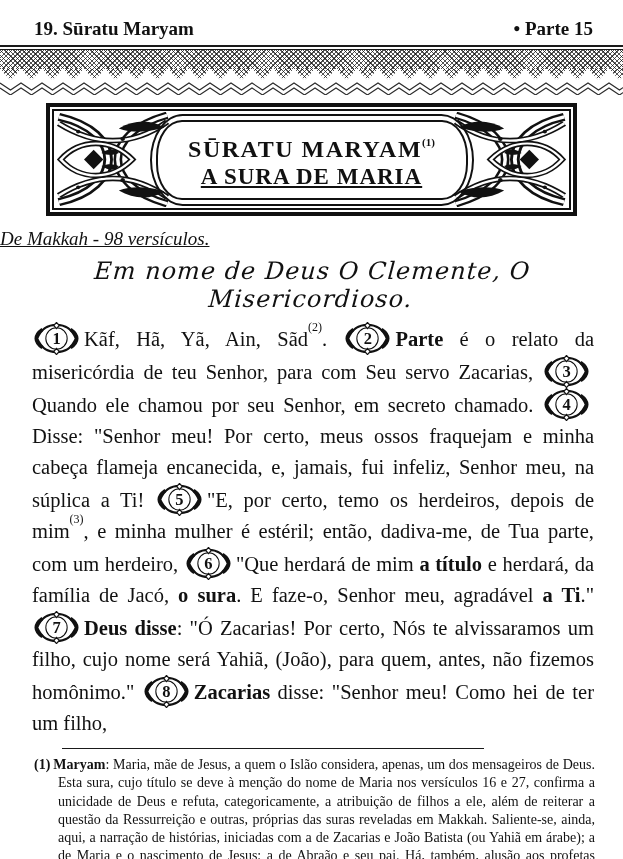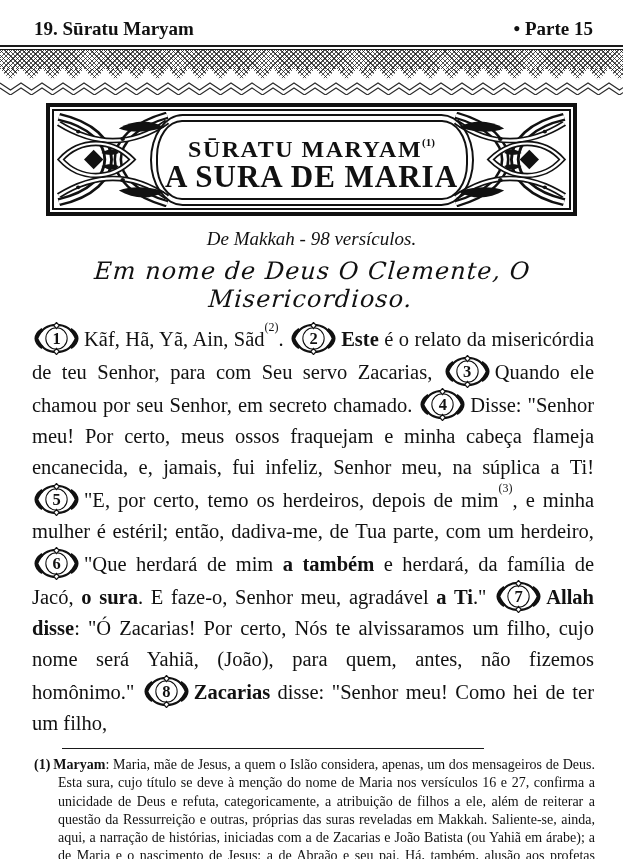--- a/index.html
+++ b/index.html
@@ -63,24 +63,24 @@
     border-radius: 26px / 36px;
     display: flex; flex-direction: column; align-items: center; justify-content: center;
   }
   .title-panel::before {
     content: ""; position: absolute; inset: -8px;
     border: 2.5px solid #111; border-radius: 34px / 48px;
     pointer-events: none;
   }
   .title-line1 { font-weight: bold; font-size: 24px; letter-spacing: 1.5px; line-height: 28px; white-space: nowrap; }
   .title-line1 sup { font-size: 11px; letter-spacing: 0; position: relative; top: -2px; }
-  .title-line2 { font-weight: bold; font-size: 31px; letter-spacing: 1px; line-height: 27px; white-space: nowrap; }
-
-  
-  .origin { text-align: center; font-style: italic; font-size: 19px; margin-top: 12px; }
+  .title-line2 { font-weight: bold; font-size: 23px; letter-spacing: 1px; line-height: 27px; white-space: nowrap; text-decoration: underline; }
+
+  
+  .origin { text-align: left; font-style: italic; font-size: 19px; margin-top: 12px; text-decoration: underline; }
   .basmala {
     text-align: center; font-style: italic;
     font-family: "DejaVu Serif", cursive;
     font-size: 24px; letter-spacing: 1px;
     margin-top: 7px; transform: skewX(-4deg);
   }
 
   
   .verses {
     margin: 9px 29px 0 32px;
@@ -237,21 +237,21 @@
           <circle cx="23" cy="17" r="11" fill="none" stroke="#111" stroke-width="1.1"></circle>
           <path d="M23,0.4 L25.8,3.6 L23,6.8 L20.2,3.6 Z" fill="#fff" stroke="#111" stroke-width="1.2"></path>
           <path d="M23,27.2 L25.8,30.4 L23,33.6 L20.2,30.4 Z" fill="#fff" stroke="#111" stroke-width="1.2"></path>
         </svg><b class="mnum">1</b></span>Kãf, Hã, Yã, Ain, Sãd<sup class="fnref">(2)</sup>. <span class="medallion"><svg viewBox="0 0 46 34" width="45" height="33">
           <path d="M3,17 C8,5.5 15,3 23,3 C31,3 38,5.5 43,17 C38,28.5 31,31 23,31 C15,31 8,28.5 3,17 Z" fill="#fff" stroke="#111" stroke-width="2.3"></path>
           <path d="M8.5,7.5 C3.5,11 2,14 2,17 C2,20 3.5,23 8.5,26.5" fill="none" stroke="#111" stroke-width="3.4"></path>
           <path d="M37.5,7.5 C42.5,11 44,14 44,17 C44,20 42.5,23 37.5,26.5" fill="none" stroke="#111" stroke-width="3.4"></path>
           <circle cx="23" cy="17" r="11" fill="none" stroke="#111" stroke-width="1.1"></circle>
           <path d="M23,0.4 L25.8,3.6 L23,6.8 L20.2,3.6 Z" fill="#fff" stroke="#111" stroke-width="1.2"></path>
           <path d="M23,27.2 L25.8,30.4 L23,33.6 L20.2,30.4 Z" fill="#fff" stroke="#111" stroke-width="1.2"></path>
-        </svg><b class="mnum">2</b></span><b>Este</b> é o relato da misericórdia de teu Senhor, para com Seu servo Zacarias, <span class="medallion"><svg viewBox="0 0 46 34" width="45" height="33">
+        </svg><b class="mnum">2</b></span><b>Parte</b> é o relato da misericórdia de teu Senhor, para com Seu servo Zacarias, <span class="medallion"><svg viewBox="0 0 46 34" width="45" height="33">
           <path d="M3,17 C8,5.5 15,3 23,3 C31,3 38,5.5 43,17 C38,28.5 31,31 23,31 C15,31 8,28.5 3,17 Z" fill="#fff" stroke="#111" stroke-width="2.3"></path>
           <path d="M8.5,7.5 C3.5,11 2,14 2,17 C2,20 3.5,23 8.5,26.5" fill="none" stroke="#111" stroke-width="3.4"></path>
           <path d="M37.5,7.5 C42.5,11 44,14 44,17 C44,20 42.5,23 37.5,26.5" fill="none" stroke="#111" stroke-width="3.4"></path>
           <circle cx="23" cy="17" r="11" fill="none" stroke="#111" stroke-width="1.1"></circle>
           <path d="M23,0.4 L25.8,3.6 L23,6.8 L20.2,3.6 Z" fill="#fff" stroke="#111" stroke-width="1.2"></path>
           <path d="M23,27.2 L25.8,30.4 L23,33.6 L20.2,30.4 Z" fill="#fff" stroke="#111" stroke-width="1.2"></path>
         </svg><b class="mnum">3</b></span>Quando ele chamou por seu Senhor, em secreto chamado. <span class="medallion"><svg viewBox="0 0 46 34" width="45" height="33">
           <path d="M3,17 C8,5.5 15,3 23,3 C31,3 38,5.5 43,17 C38,28.5 31,31 23,31 C15,31 8,28.5 3,17 Z" fill="#fff" stroke="#111" stroke-width="2.3"></path>
           <path d="M8.5,7.5 C3.5,11 2,14 2,17 C2,20 3.5,23 8.5,26.5" fill="none" stroke="#111" stroke-width="3.4"></path>
           <path d="M37.5,7.5 C42.5,11 44,14 44,17 C44,20 42.5,23 37.5,26.5" fill="none" stroke="#111" stroke-width="3.4"></path>
@@ -265,28 +265,28 @@
           <circle cx="23" cy="17" r="11" fill="none" stroke="#111" stroke-width="1.1"></circle>
           <path d="M23,0.4 L25.8,3.6 L23,6.8 L20.2,3.6 Z" fill="#fff" stroke="#111" stroke-width="1.2"></path>
           <path d="M23,27.2 L25.8,30.4 L23,33.6 L20.2,30.4 Z" fill="#fff" stroke="#111" stroke-width="1.2"></path>
         </svg><b class="mnum">5</b></span>"E, por certo, temo os herdeiros, depois de mim<sup class="fnref">(3)</sup>, e minha mulher é estéril; então, dadiva-me, de Tua parte, com um herdeiro, <span class="medallion"><svg viewBox="0 0 46 34" width="45" height="33">
           <path d="M3,17 C8,5.5 15,3 23,3 C31,3 38,5.5 43,17 C38,28.5 31,31 23,31 C15,31 8,28.5 3,17 Z" fill="#fff" stroke="#111" stroke-width="2.3"></path>
           <path d="M8.5,7.5 C3.5,11 2,14 2,17 C2,20 3.5,23 8.5,26.5" fill="none" stroke="#111" stroke-width="3.4"></path>
           <path d="M37.5,7.5 C42.5,11 44,14 44,17 C44,20 42.5,23 37.5,26.5" fill="none" stroke="#111" stroke-width="3.4"></path>
           <circle cx="23" cy="17" r="11" fill="none" stroke="#111" stroke-width="1.1"></circle>
           <path d="M23,0.4 L25.8,3.6 L23,6.8 L20.2,3.6 Z" fill="#fff" stroke="#111" stroke-width="1.2"></path>
           <path d="M23,27.2 L25.8,30.4 L23,33.6 L20.2,30.4 Z" fill="#fff" stroke="#111" stroke-width="1.2"></path>
-        </svg><b class="mnum">6</b></span>"Que herdará de mim <b>a também</b> e herdará, da família de Jacó, <b>o sura</b>. E faze-o, Senhor meu, agradável <b>a Ti</b>." <span class="medallion"><svg viewBox="0 0 46 34" width="45" height="33">
-          <path d="M3,17 C8,5.5 15,3 23,3 C31,3 38,5.5 43,17 C38,28.5 31,31 23,31 C15,31 8,28.5 3,17 Z" fill="#fff" stroke="#111" stroke-width="2.3"></path>
-          <path d="M8.5,7.5 C3.5,11 2,14 2,17 C2,20 3.5,23 8.5,26.5" fill="none" stroke="#111" stroke-width="3.4"></path>
-          <path d="M37.5,7.5 C42.5,11 44,14 44,17 C44,20 42.5,23 37.5,26.5" fill="none" stroke="#111" stroke-width="3.4"></path>
-          <circle cx="23" cy="17" r="11" fill="none" stroke="#111" stroke-width="1.1"></circle>
-          <path d="M23,0.4 L25.8,3.6 L23,6.8 L20.2,3.6 Z" fill="#fff" stroke="#111" stroke-width="1.2"></path>
-          <path d="M23,27.2 L25.8,30.4 L23,33.6 L20.2,30.4 Z" fill="#fff" stroke="#111" stroke-width="1.2"></path>
-        </svg><b class="mnum">7</b></span><b>Allah disse</b>: "Ó Zacarias! Por certo, Nós te alvissaramos um filho, cujo nome será Yahiã, (João), para quem, antes, não fizemos homônimo." <span class="medallion"><svg viewBox="0 0 46 34" width="45" height="33">
+        </svg><b class="mnum">6</b></span>"Que herdará de mim <b>a título</b> e herdará, da família de Jacó, <b>o sura</b>. E faze-o, Senhor meu, agradável <b>a Ti</b>." <span class="medallion"><svg viewBox="0 0 46 34" width="45" height="33">
+          <path d="M3,17 C8,5.5 15,3 23,3 C31,3 38,5.5 43,17 C38,28.5 31,31 23,31 C15,31 8,28.5 3,17 Z" fill="#fff" stroke="#111" stroke-width="2.3"></path>
+          <path d="M8.5,7.5 C3.5,11 2,14 2,17 C2,20 3.5,23 8.5,26.5" fill="none" stroke="#111" stroke-width="3.4"></path>
+          <path d="M37.5,7.5 C42.5,11 44,14 44,17 C44,20 42.5,23 37.5,26.5" fill="none" stroke="#111" stroke-width="3.4"></path>
+          <circle cx="23" cy="17" r="11" fill="none" stroke="#111" stroke-width="1.1"></circle>
+          <path d="M23,0.4 L25.8,3.6 L23,6.8 L20.2,3.6 Z" fill="#fff" stroke="#111" stroke-width="1.2"></path>
+          <path d="M23,27.2 L25.8,30.4 L23,33.6 L20.2,30.4 Z" fill="#fff" stroke="#111" stroke-width="1.2"></path>
+        </svg><b class="mnum">7</b></span><b>Deus disse</b>: "Ó Zacarias! Por certo, Nós te alvissaramos um filho, cujo nome será Yahiã, (João), para quem, antes, não fizemos homônimo." <span class="medallion"><svg viewBox="0 0 46 34" width="45" height="33">
           <path d="M3,17 C8,5.5 15,3 23,3 C31,3 38,5.5 43,17 C38,28.5 31,31 23,31 C15,31 8,28.5 3,17 Z" fill="#fff" stroke="#111" stroke-width="2.3"></path>
           <path d="M8.5,7.5 C3.5,11 2,14 2,17 C2,20 3.5,23 8.5,26.5" fill="none" stroke="#111" stroke-width="3.4"></path>
           <path d="M37.5,7.5 C42.5,11 44,14 44,17 C44,20 42.5,23 37.5,26.5" fill="none" stroke="#111" stroke-width="3.4"></path>
           <circle cx="23" cy="17" r="11" fill="none" stroke="#111" stroke-width="1.1"></circle>
           <path d="M23,0.4 L25.8,3.6 L23,6.8 L20.2,3.6 Z" fill="#fff" stroke="#111" stroke-width="1.2"></path>
           <path d="M23,27.2 L25.8,30.4 L23,33.6 L20.2,30.4 Z" fill="#fff" stroke="#111" stroke-width="1.2"></path>
         </svg><b class="mnum">8</b></span><b>Zacarias</b> disse: "Senhor meu! Como hei de ter um filho,</p>
 
   <div class="footnote-rule"></div>
 

